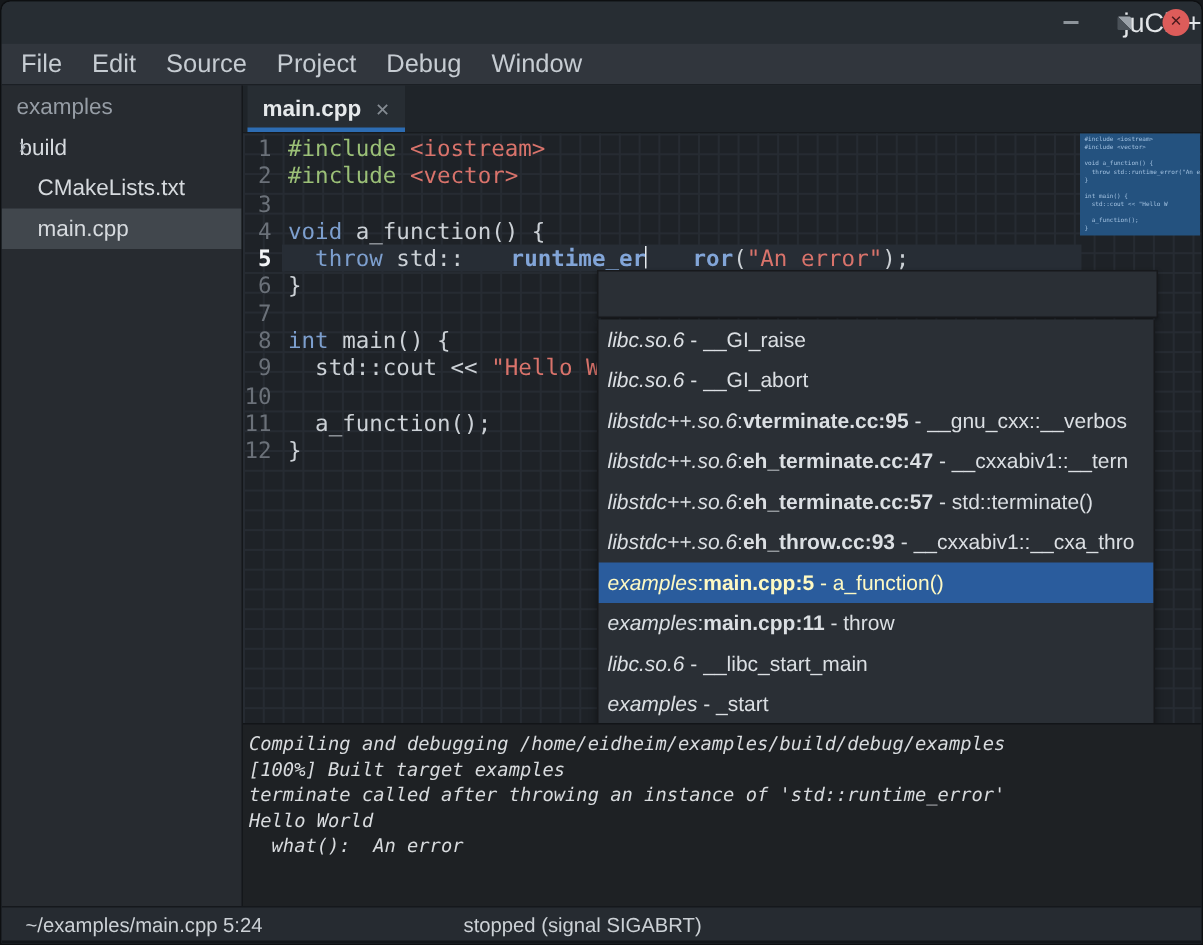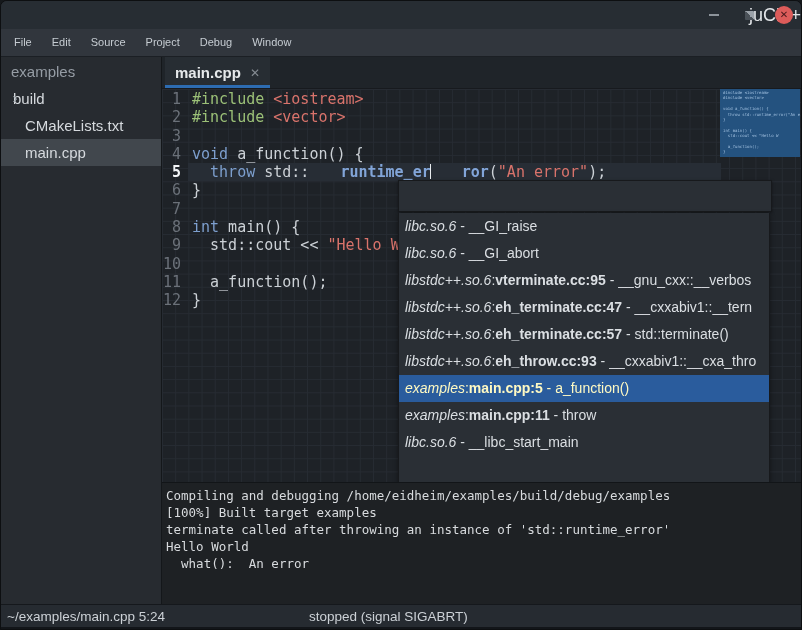--- a/index.html
+++ b/index.html
@@ -21,21 +21,21 @@
   .wbtn{display:flex;align-items:center;justify-content:center;width:18px;height:18px;cursor:pointer;}
   .min-glyph{width:10px;height:2px;background:#8d949b;display:block;}
   .restore-glyph{width:9px;height:9px;border-radius:1px;display:block;
     background:linear-gradient(45deg,#4a5158 0 50%,#9aa1a8 50%);}
   .btn-close{width:18px;height:18px;border-radius:50%;background:var(--close);
     display:flex;align-items:center;justify-content:center;cursor:pointer;}
   .close-glyph{color:#47191c;font-size:10px;font-weight:bold;line-height:1;}
   
   .menubar{height:28px;background:#31363d;border-bottom:1px solid #1b1f24;
     display:flex;align-items:center;padding-left:3px;flex:0 0 28px;}
-  .menu-item{color:#c6ccd2;font-size:11px;padding:0 10px;height:28px;line-height:27px;cursor:pointer;}
+  .menu-item{color:#c6ccd2;font-size:17px;padding:0 10px;height:28px;line-height:27px;cursor:pointer;}
   
   .content{flex:1 1 auto;display:flex;min-height:0;}
   .sidebar{width:160px;flex:0 0 160px;background:#272b30;overflow:hidden;}
   .side-header{height:28px;line-height:30px;padding-left:10px;color:#969da5;font-size:15px;}
   .tree-item{height:27px;display:flex;align-items:center;color:#d6dade;font-size:15px;cursor:pointer;position:relative;}
   .tree-item .label{padding-left:24px;}
   .tree-item.selected{background:#41474d;}
   .expander{position:absolute;left:7px;top:4px;color:#aab1b8;font-size:15px;width:14px;text-align:center;}
   .tree-item.has-exp .label{padding-left:12px;}
   .main{flex:1 1 auto;display:flex;flex-direction:column;border-left:1px solid #14171a;min-width:0;}
@@ -73,26 +73,26 @@
     background:#2a2f35;border:1px solid #17191c;border-top:none;
     box-shadow:0 2px 5px rgba(0,0,0,.45);overflow:hidden;}
   .frame{height:27px;line-height:27px;padding-left:6px;font-size:14px;color:#dbdfe3;
     white-space:pre;overflow:hidden;cursor:pointer;}
   .frame.selected{background:var(--selection);color:#fef9c3;}
   .f-lib{font-style:italic;} .f-bold{font-weight:bold;}
   
   .terminal{flex:0 0 122px;background:#1e2124;border-top:1px solid #121518;
     font-family:"DejaVu Sans Mono",monospace;font-size:12.5px;color:#d8dbde;
     padding:4px 0 0 4px;overflow:hidden;}
-  .term-line{white-space:pre;line-height:17px;}
+  .term-line{white-space:pre;line-height:17px;font-style:italic;}
   
   .statusbar{flex:0 0 25px;background:#262b31;border-top:1px solid #15181c;
     border-bottom:2px solid #121519;position:relative;display:flex;align-items:center;
     font-size:13.5px;color:#ccd1d6;}
-  .status-left{padding-left:6px;}
+  .status-left{padding-left:16px;}
   .status-center{position:absolute;left:308px;}
 </style>
 </head>
 <body>
 
 <div class="window">
 
   <div class="titlebar">
     <div class="title">juCi++</div>
     <div class="controls">
@@ -176,20 +176,21 @@
         <div class="popup" id="popup">
             <div class="frame"><span class="f-lib">libc.so.6</span><span class="f-plain"> - __GI_raise</span></div>
             <div class="frame"><span class="f-lib">libc.so.6</span><span class="f-plain"> - __GI_abort</span></div>
             <div class="frame"><span class="f-lib">libstdc++.so.6</span><span class="f-plain">:</span><span class="f-bold">vterminate.cc:95</span><span class="f-plain"> - __gnu_cxx::__verbos</span></div>
             <div class="frame"><span class="f-lib">libstdc++.so.6</span><span class="f-plain">:</span><span class="f-bold">eh_terminate.cc:47</span><span class="f-plain"> - __cxxabiv1::__tern</span></div>
             <div class="frame"><span class="f-lib">libstdc++.so.6</span><span class="f-plain">:</span><span class="f-bold">eh_terminate.cc:57</span><span class="f-plain"> - std::terminate()</span></div>
             <div class="frame"><span class="f-lib">libstdc++.so.6</span><span class="f-plain">:</span><span class="f-bold">eh_throw.cc:93</span><span class="f-plain"> - __cxxabiv1::__cxa_thro</span></div>
             <div class="frame selected"><span class="f-lib">examples</span><span class="f-plain">:</span><span class="f-bold">main.cpp:5</span><span class="f-plain"> - a_function()</span></div>
             <div class="frame"><span class="f-lib">examples</span><span class="f-plain">:</span><span class="f-bold">main.cpp:11</span><span class="f-plain"> - throw</span></div>
             <div class="frame"><span class="f-lib">libc.so.6</span><span class="f-plain"> - __libc_start_main</span></div>
+            <div class="frame"><span class="f-lib">examples</span><span class="f-plain"> - _start</span></div>
           </div>
       </div>
 
       <div class="terminal" id="terminal">
           <div class="term-line">Compiling and debugging /home/eidheim/examples/build/debug/examples</div>
           <div class="term-line">[100%] Built target examples</div>
           <div class="term-line">terminate called after throwing an instance of 'std::runtime_error'</div>
           <div class="term-line">Hello World</div>
           <div class="term-line">  what():  An error</div>
         </div>

